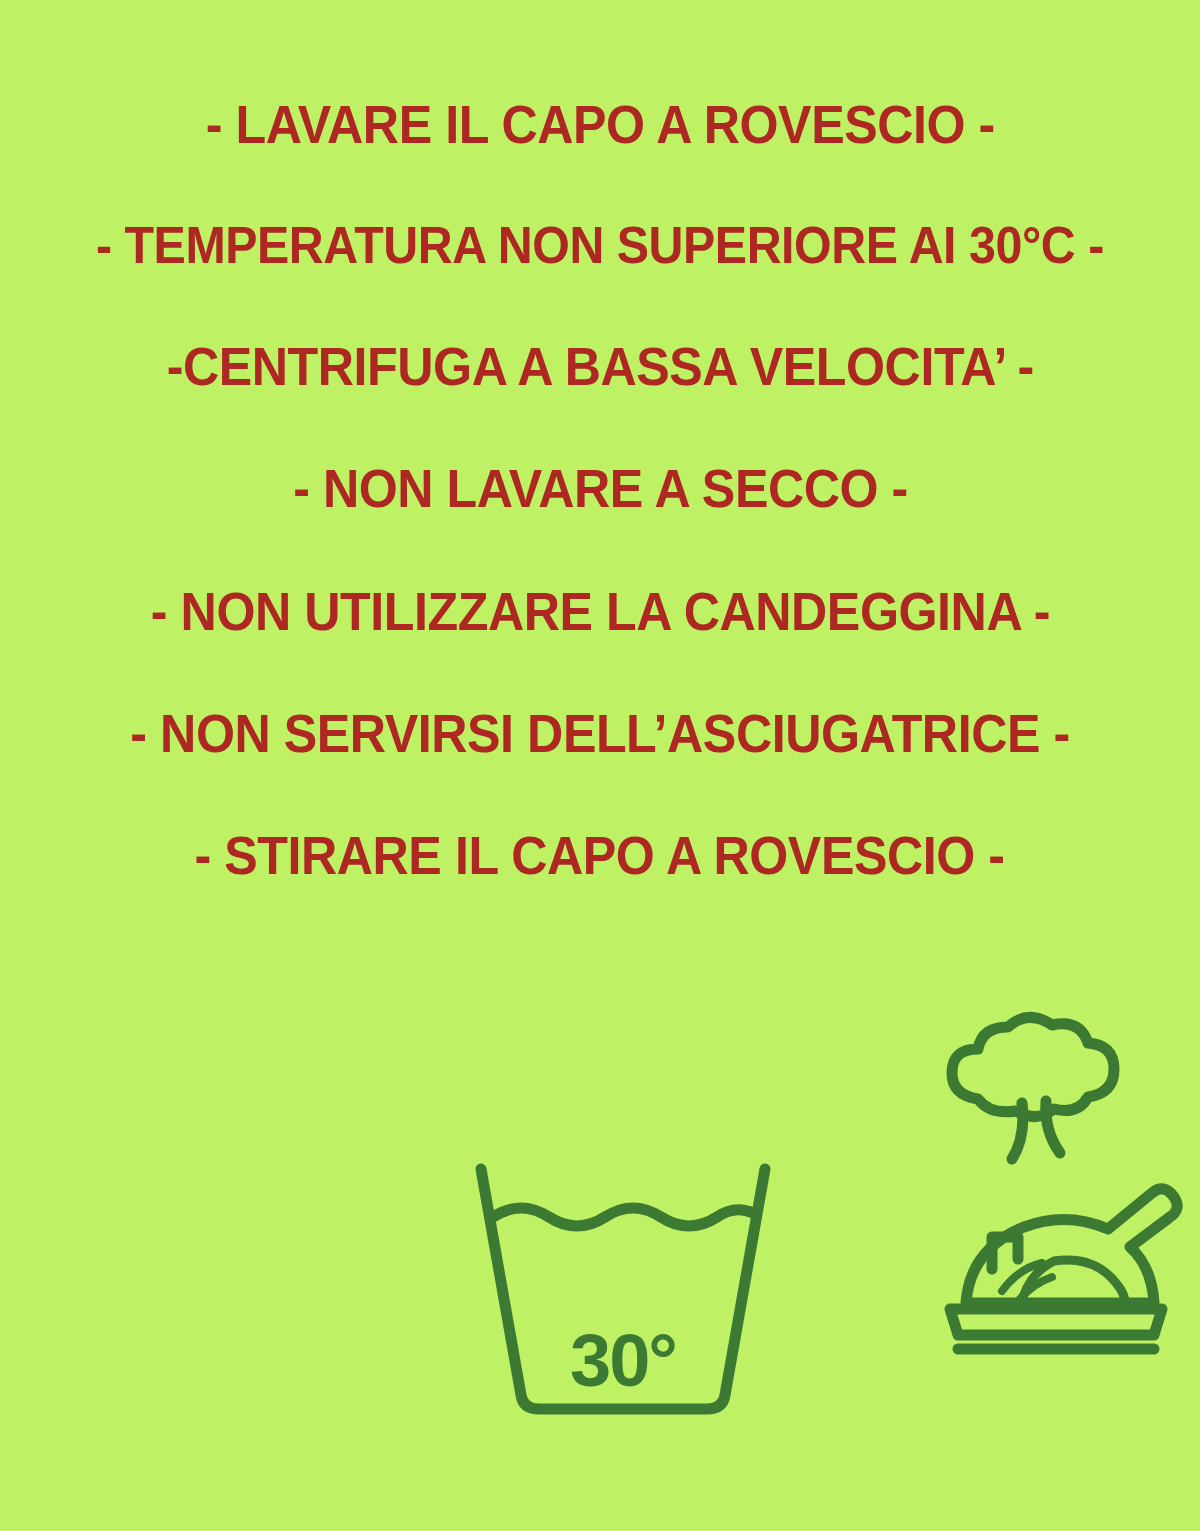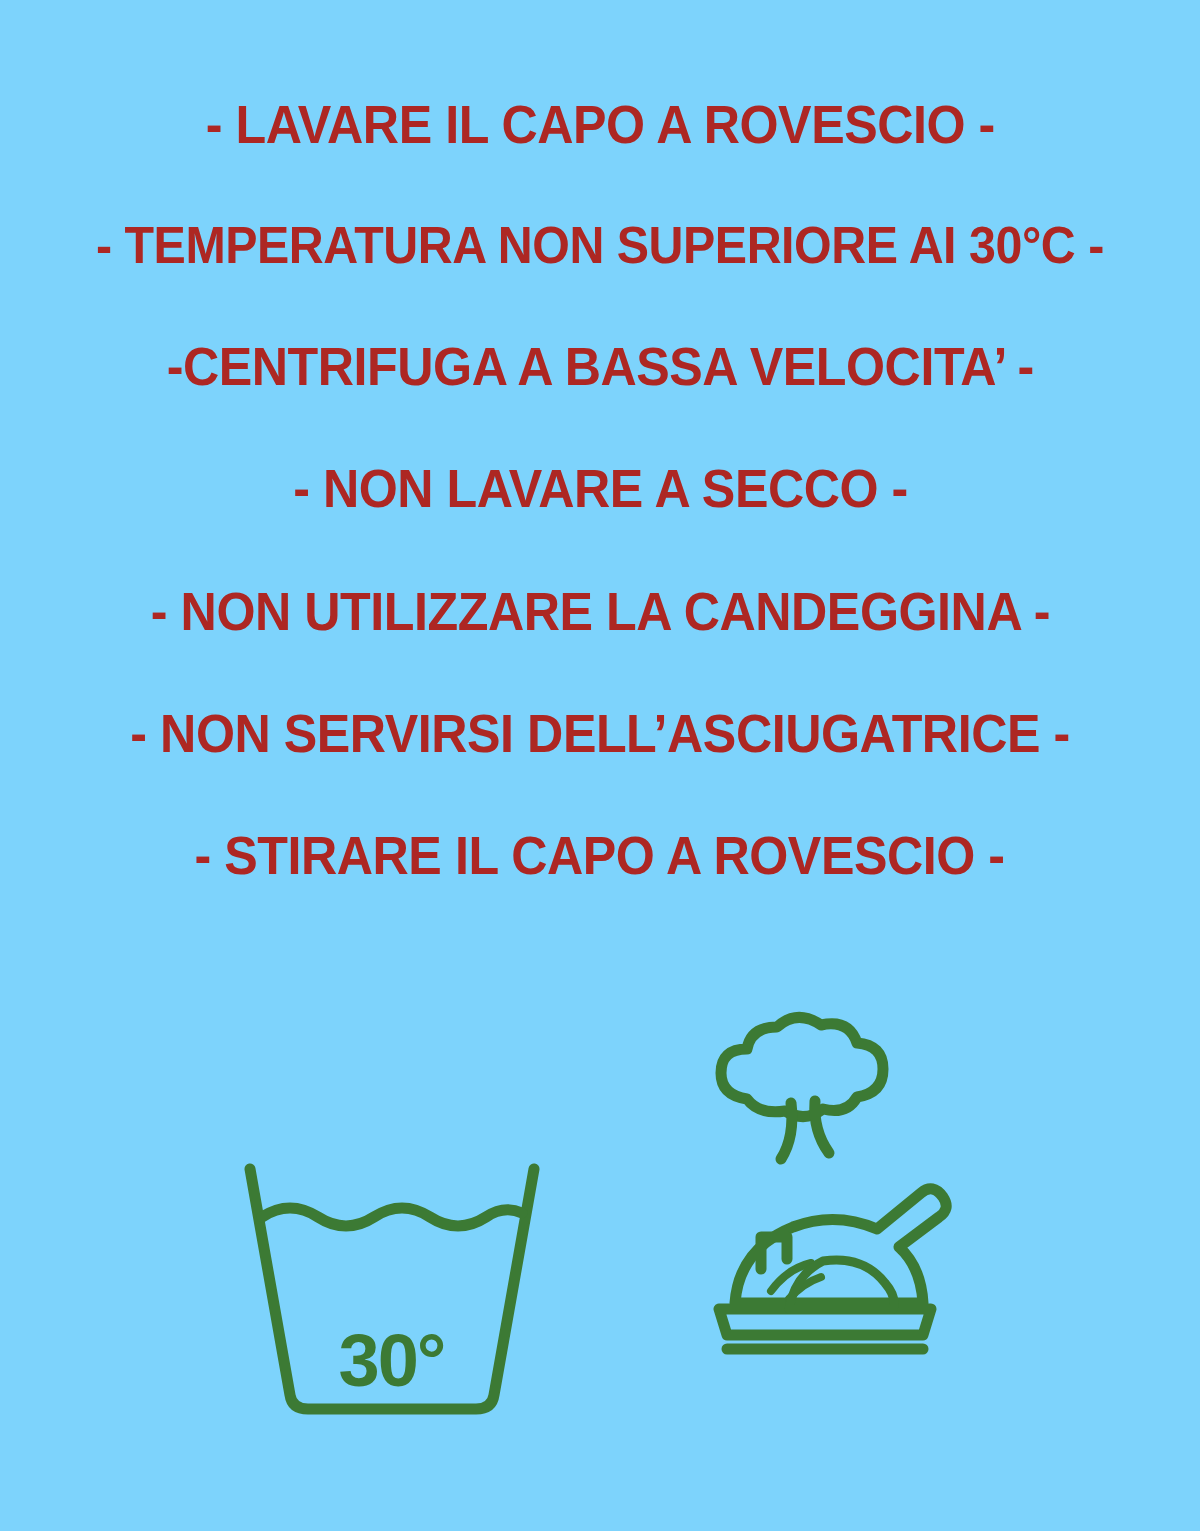--- a/index.html
+++ b/index.html
@@ -10,21 +10,21 @@
   body {
     width: 1200px;
     height: 1531px;
     font-family: "Liberation Sans", sans-serif;
     overflow: hidden;
   }
   .sheet {
     width: 1200px;
     height: 1531px;
     position: relative;
-    background: #7dd3fc;
+    background: #bef264;
     display: flex;
     flex-direction: column;
   }
   .instructions {
     padding: 96px 24px 0 24px;
     display: flex;
     flex-direction: column;
     align-items: center;
   }
   .line {
@@ -42,21 +42,21 @@
   }
   .line.l2 {
     font-size: 52px;
   }
   .line.last {
     margin-bottom: 0;
   }
   .symbols {
     margin-top: 120px;
     display: flex;
-    justify-content: center;
+    justify-content: flex-end;
     align-items: flex-end;
     gap: 87px;
   }
   .symbol {
     position: relative;
   }
   .wash-temp-text {
     position: absolute;
     left: 0;
     right: 0;

